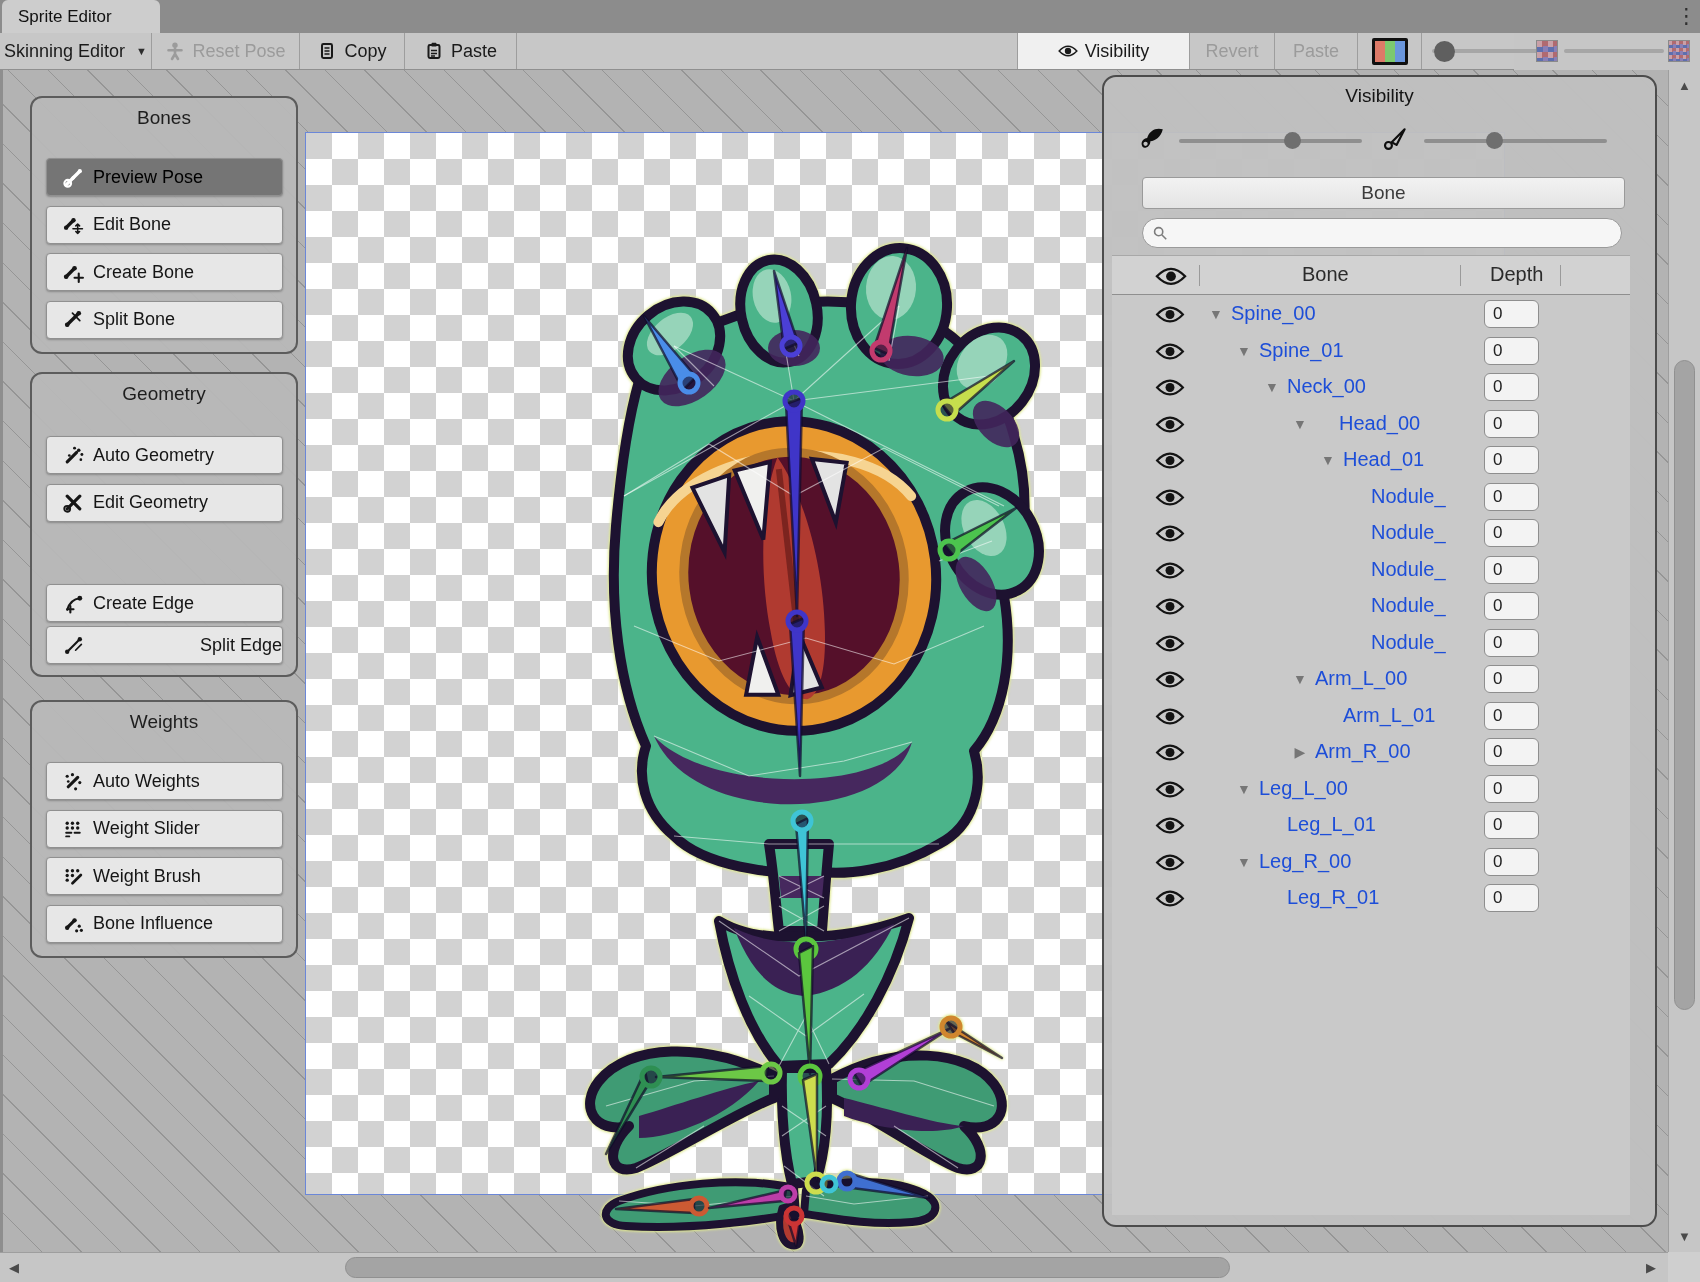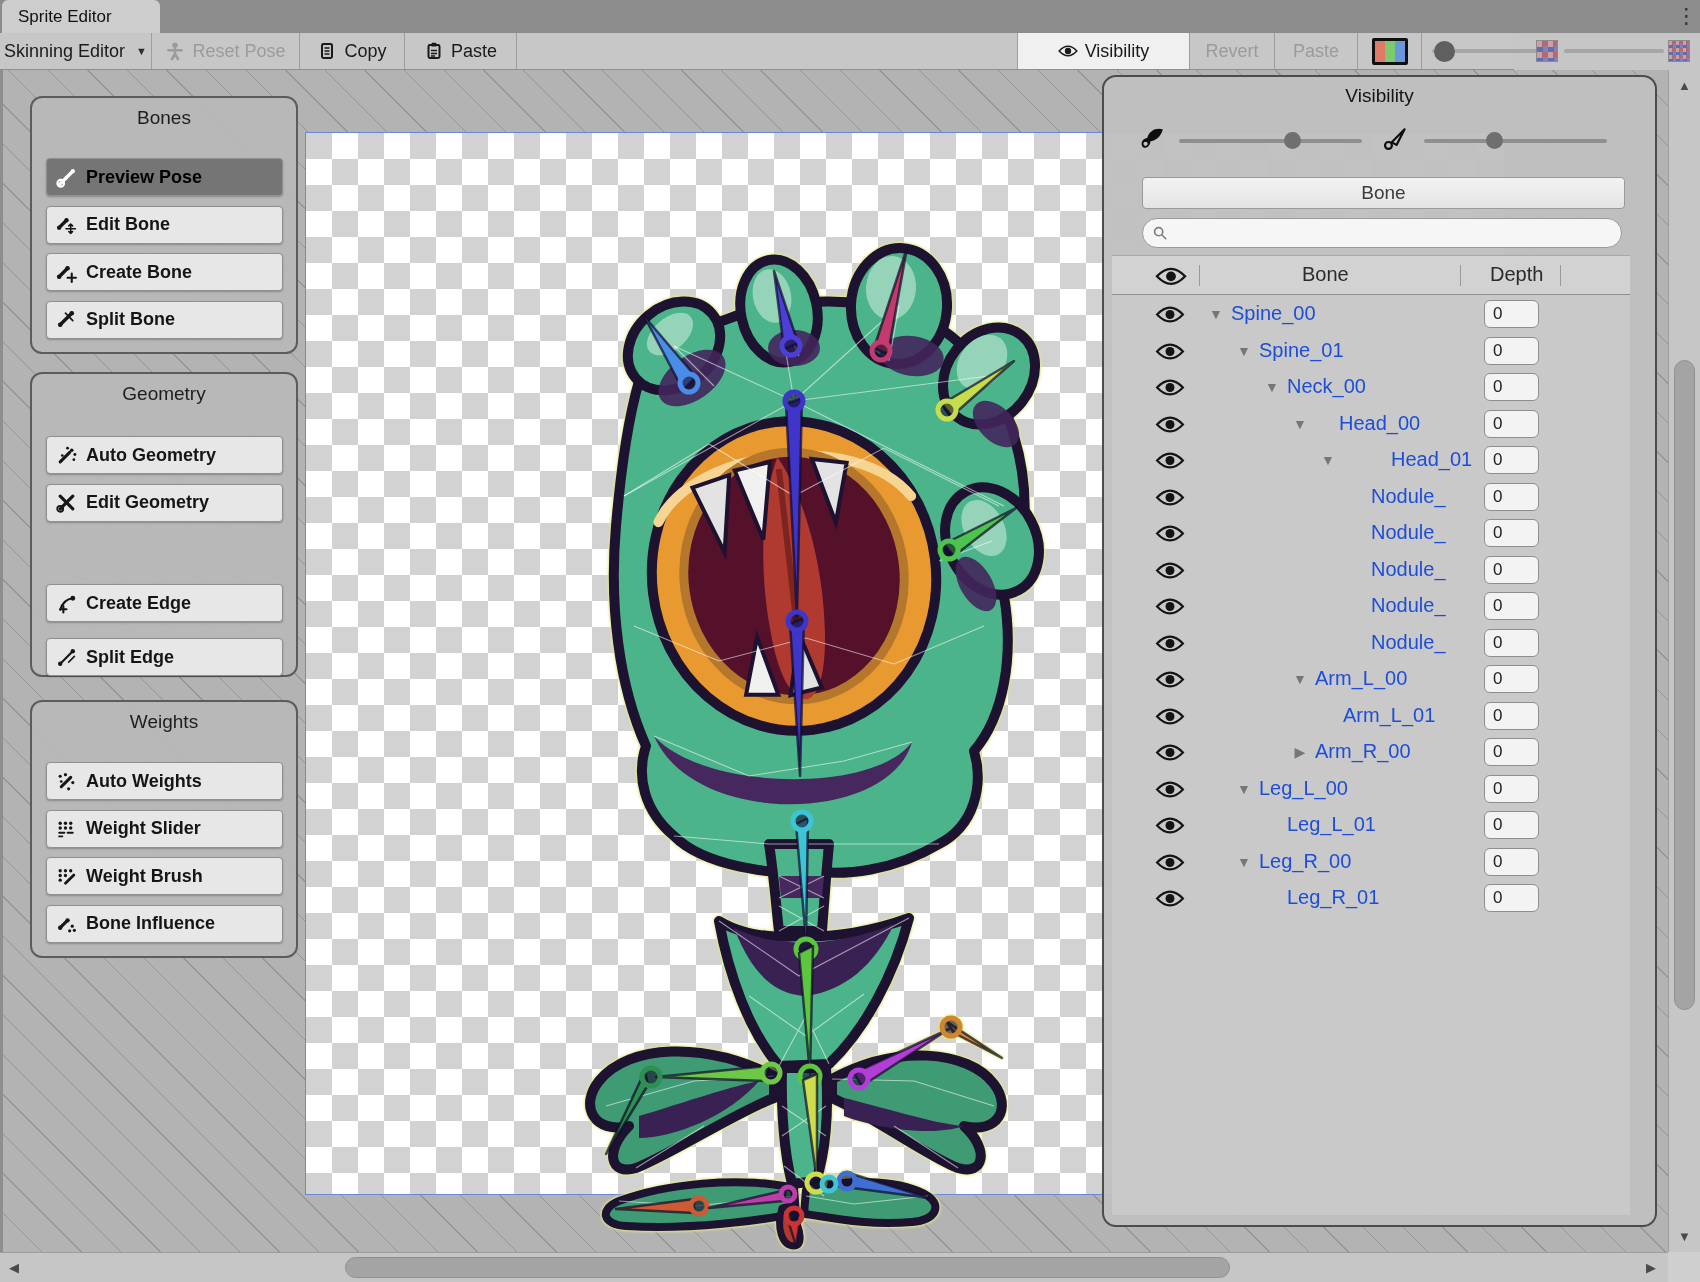--- a/index.html
+++ b/index.html
@@ -37,22 +37,22 @@
       border:1px solid #6b87d8;box-sizing:border-box;
       background-image:conic-gradient(#ffffff 25%,#d2d2d2 0 50%,#ffffff 0 75%,#d2d2d2 0);
       background-size:52px 52px;}
   .sprite{position:absolute;left:238px;top:43px;
           filter:drop-shadow(0 0 1.5px #dfe98c) drop-shadow(0 0 1px #dfe98c);}
   
   .tool-panel{position:absolute;left:30px;width:268px;background:rgba(184,184,184,0.93);
       border:2px solid #5c5c5c;border-radius:12px;box-sizing:border-box;}
   .tp-title{position:absolute;left:0;right:0;top:9px;text-align:center;font-size:19px;color:#1e1e1e;}
   .tp-btn{position:absolute;left:14px;width:237px;height:38px;background:#e7e7e7;border:1px solid #909090;
-      border-radius:4px;box-sizing:border-box;display:flex;align-items:center;gap:9px;padding-left:9px;
-      font-size:18px;color:#151515;box-shadow:0 1px 2px rgba(0,0,0,0.25);font-weight:bold;}
+      border-radius:4px;box-sizing:border-box;display:flex;align-items:center;gap:9px;padding-left:16px;
+      font-size:18px;color:#151515;box-shadow:0 1px 2px rgba(0,0,0,0.25);}
   .tp-btn .ticon{width:21px;height:21px;display:inline-flex;color:#161616;}
   .tp-btn.active{background:#757575;color:#000;}
   .tp-btn.active .ticon{color:#fff;}
   
   .vis-panel{position:absolute;left:1102px;top:75px;width:555px;height:1152px;
       background:rgba(192,192,192,0.96);border:2px solid #4c4c4c;border-radius:14px;box-sizing:border-box;}
   .vis-title{position:absolute;left:0;right:0;top:8px;text-align:center;font-size:19px;color:#141414;}
   .bicon{position:absolute;width:28px;height:28px;color:#0e0e0e;}
   .vtrack{position:absolute;height:4px;border-radius:2px;background:#8f8f8f;}
   .vknob{position:absolute;width:17px;height:17px;border-radius:50%;background:#6f6f6f;}
@@ -382,21 +382,21 @@
         <div class="tp-btn" style="top: 210px;">
           <span class="ticon">
             <svg viewBox="0 0 20 20" width="21" height="21" fill="none" stroke="currentColor" stroke-linecap="round">
               <path d="M4 16 Q7 6 16 5" stroke-width="2"></path>
               <circle cx="16" cy="5" r="2.3" fill="currentColor" stroke="none"></circle>
               <path d="M7 12.5 V18.5 M4 15.5 H10" stroke-width="2"></path>
             </svg>
           </span>
           <span>Create Edge</span>
         </div>
-        <div class="tp-btn" style="top: 264px;">
+        <div class="tp-btn" style="top: 252px; justify-content: space-between;">
           <span class="ticon">
             <svg viewBox="0 0 20 20" width="21" height="21" fill="none" stroke="currentColor" stroke-linecap="round">
               <circle cx="4" cy="16" r="2.1" fill="currentColor" stroke="none"></circle>
               <circle cx="16" cy="4" r="2.1" fill="currentColor" stroke="none"></circle>
               <path d="M5.5 14.5 L14.5 5.5" stroke-width="2"></path>
               <path d="M12 14.5 L17.5 9" stroke-width="1.6"></path>
             </svg>
           </span>
           <span>Split Edge</span>
         </div>
@@ -547,21 +547,21 @@
             <span class="fold" style="left: 179px;">▼</span>
             <span class="bname" style="left: 203px; margin-left: 24px;">Head_00</span>
             <div class="depthbox">0</div>
           </div>
           <div class="vrow" style="top: 188px;">
             <span class="eyewrap" style="left: 43px; top: 8px;"><svg viewBox="0 0 34 22" width="30" height="19">
                 <path d="M2 11 Q17 -5 32 11 Q17 27 2 11 Z" fill="none" stroke="currentColor" stroke-width="2.4"></path>
                 <circle cx="17" cy="11" r="5.2" fill="currentColor"></circle>
               </svg></span>
             <span class="fold" style="left: 207px;">▼</span>
-            <span class="bname" style="left: 231px; margin-left: 48px;">Head_01</span>
+            <span class="bname" style="left: 231px;">Head_01</span>
             <div class="depthbox">0</div>
           </div>
           <div class="vrow" style="top: 224.5px;">
             <span class="eyewrap" style="left: 43px; top: 8px;"><svg viewBox="0 0 34 22" width="30" height="19">
                 <path d="M2 11 Q17 -5 32 11 Q17 27 2 11 Z" fill="none" stroke="currentColor" stroke-width="2.4"></path>
                 <circle cx="17" cy="11" r="5.2" fill="currentColor"></circle>
               </svg></span>
             <span class="bname" style="left: 259px;">Nodule_</span>
             <div class="depthbox">0</div>
           </div>

